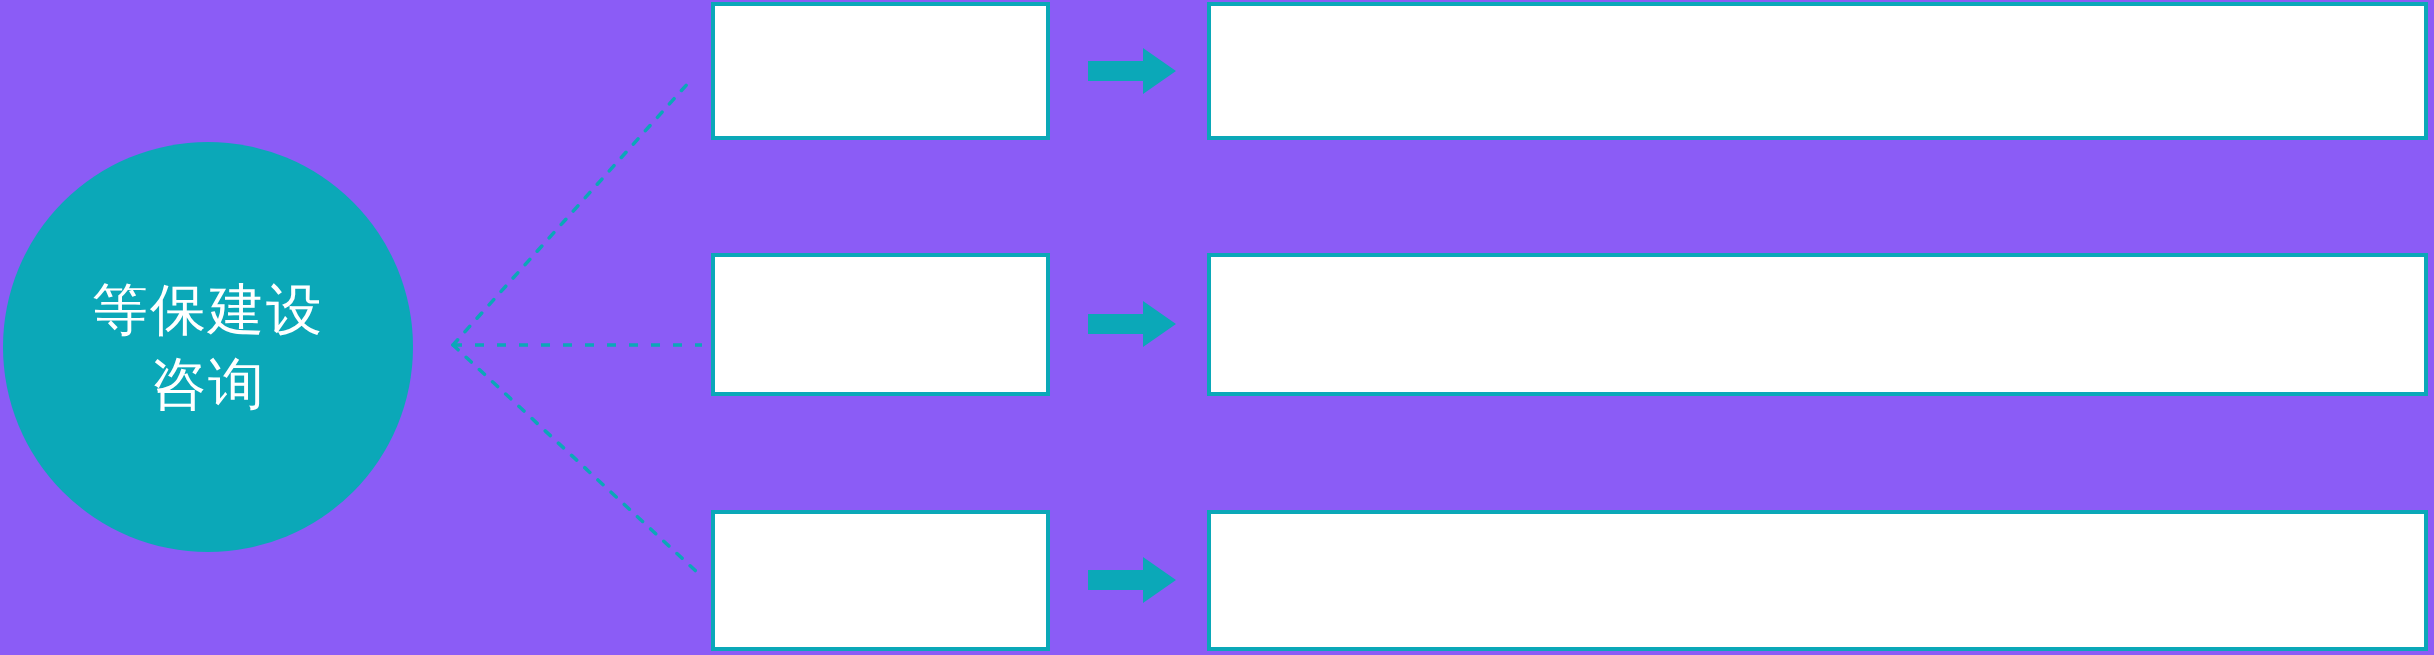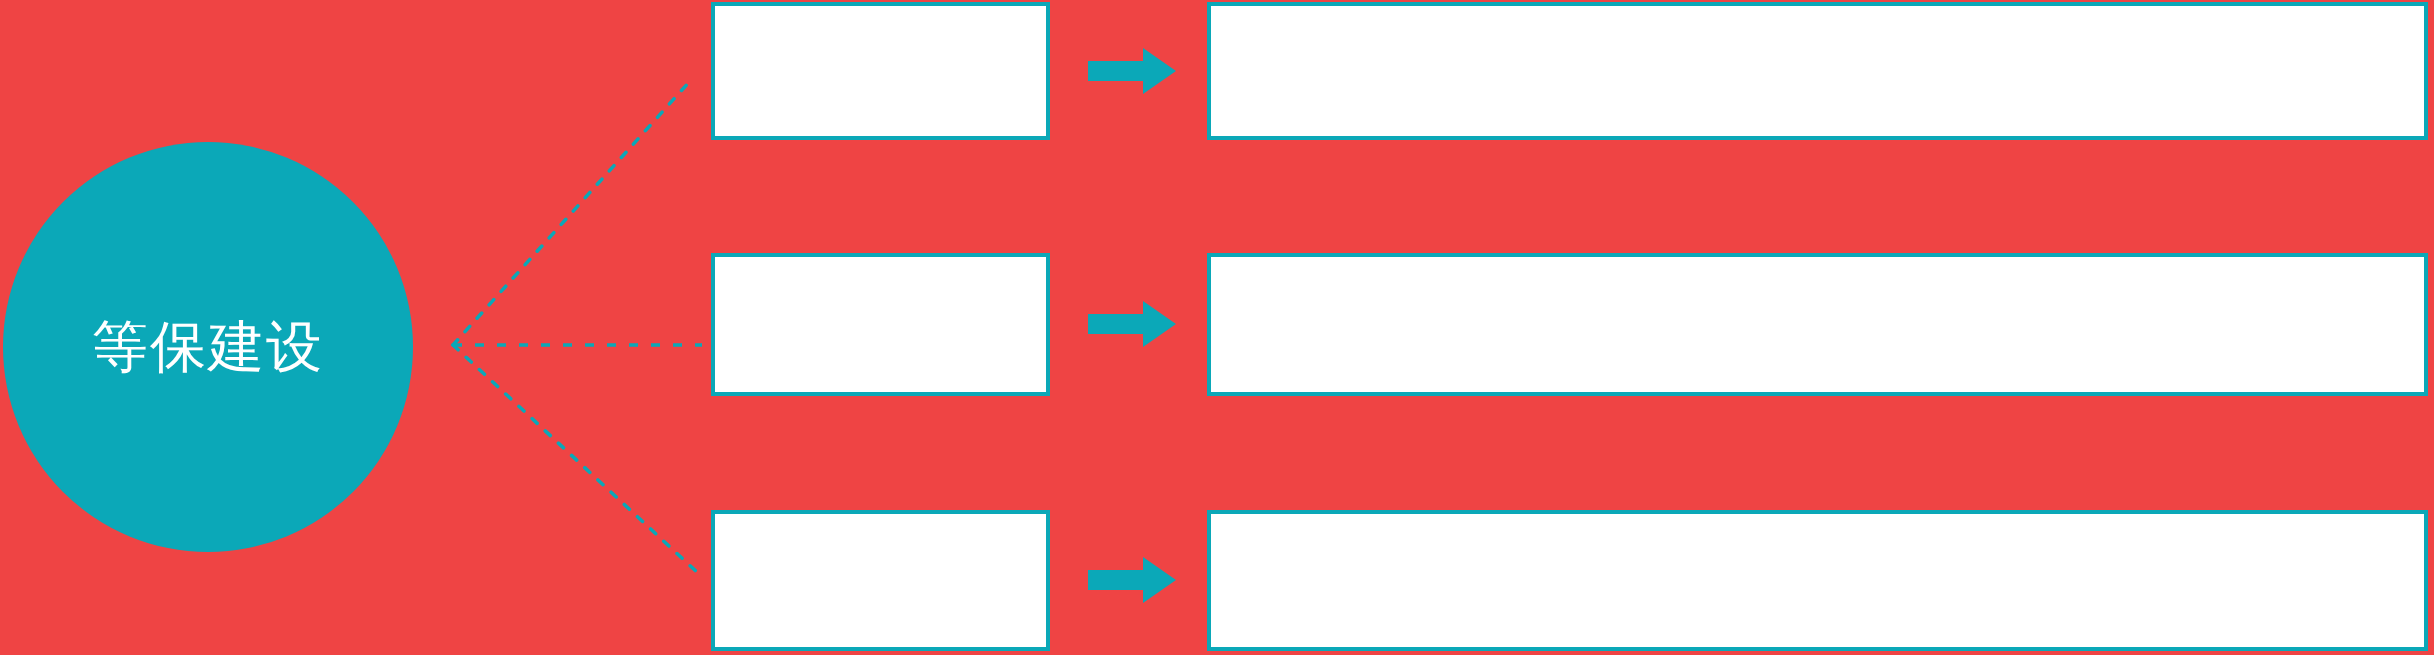--- a/index.html
+++ b/index.html
@@ -8,21 +8,21 @@
     padding: 0;
     background: #ffffff;
   }
   body {
     font-family: "Liberation Sans", "DejaVu Sans", sans-serif;
   }
   #canvas {
     position: relative;
     width: 2434px;
     height: 655px;
-    background: #ef4444;
+    background: #8b5cf6;
     overflow: hidden;
   }
 
   
   .hub-circle {
     position: absolute;
     left: 3px;
     top: 142px;
     width: 410px;
     height: 410px;
@@ -93,20 +93,21 @@
 <div id="canvas">
 
   <svg class="connector-layer" viewBox="0 0 2434 655" xmlns="http://www.w3.org/2000/svg">
     <line x1="453" y1="345" x2="690" y2="81" stroke="#0ba8b8" stroke-width="3.5" stroke-dasharray="7 11" stroke-linecap="round"></line>
     <line x1="453" y1="345" x2="702" y2="345" stroke="#0ba8b8" stroke-width="3.5" stroke-dasharray="9 13" stroke-linecap="butt"></line>
     <line x1="453" y1="345" x2="699" y2="574" stroke="#0ba8b8" stroke-width="3.5" stroke-dasharray="7 11" stroke-linecap="round"></line>
   </svg>
 
   <div class="hub-circle">
     <span class="hub-line">等保建设</span>
+    <span class="hub-line">咨询</span>
   </div>
 
   <div class="node-box small row1"></div>
   <div class="flow-arrow arrow-r1">
     <svg viewBox="0 0 88 46" xmlns="http://www.w3.org/2000/svg" aria-hidden="true">
       <path d="M0 13 L55 13 L55 0 L88 23 L55 46 L55 33 L0 33 Z" fill="#0ba8b8"></path>
     </svg>
   </div>
   <div class="node-box large row1"></div>
 

